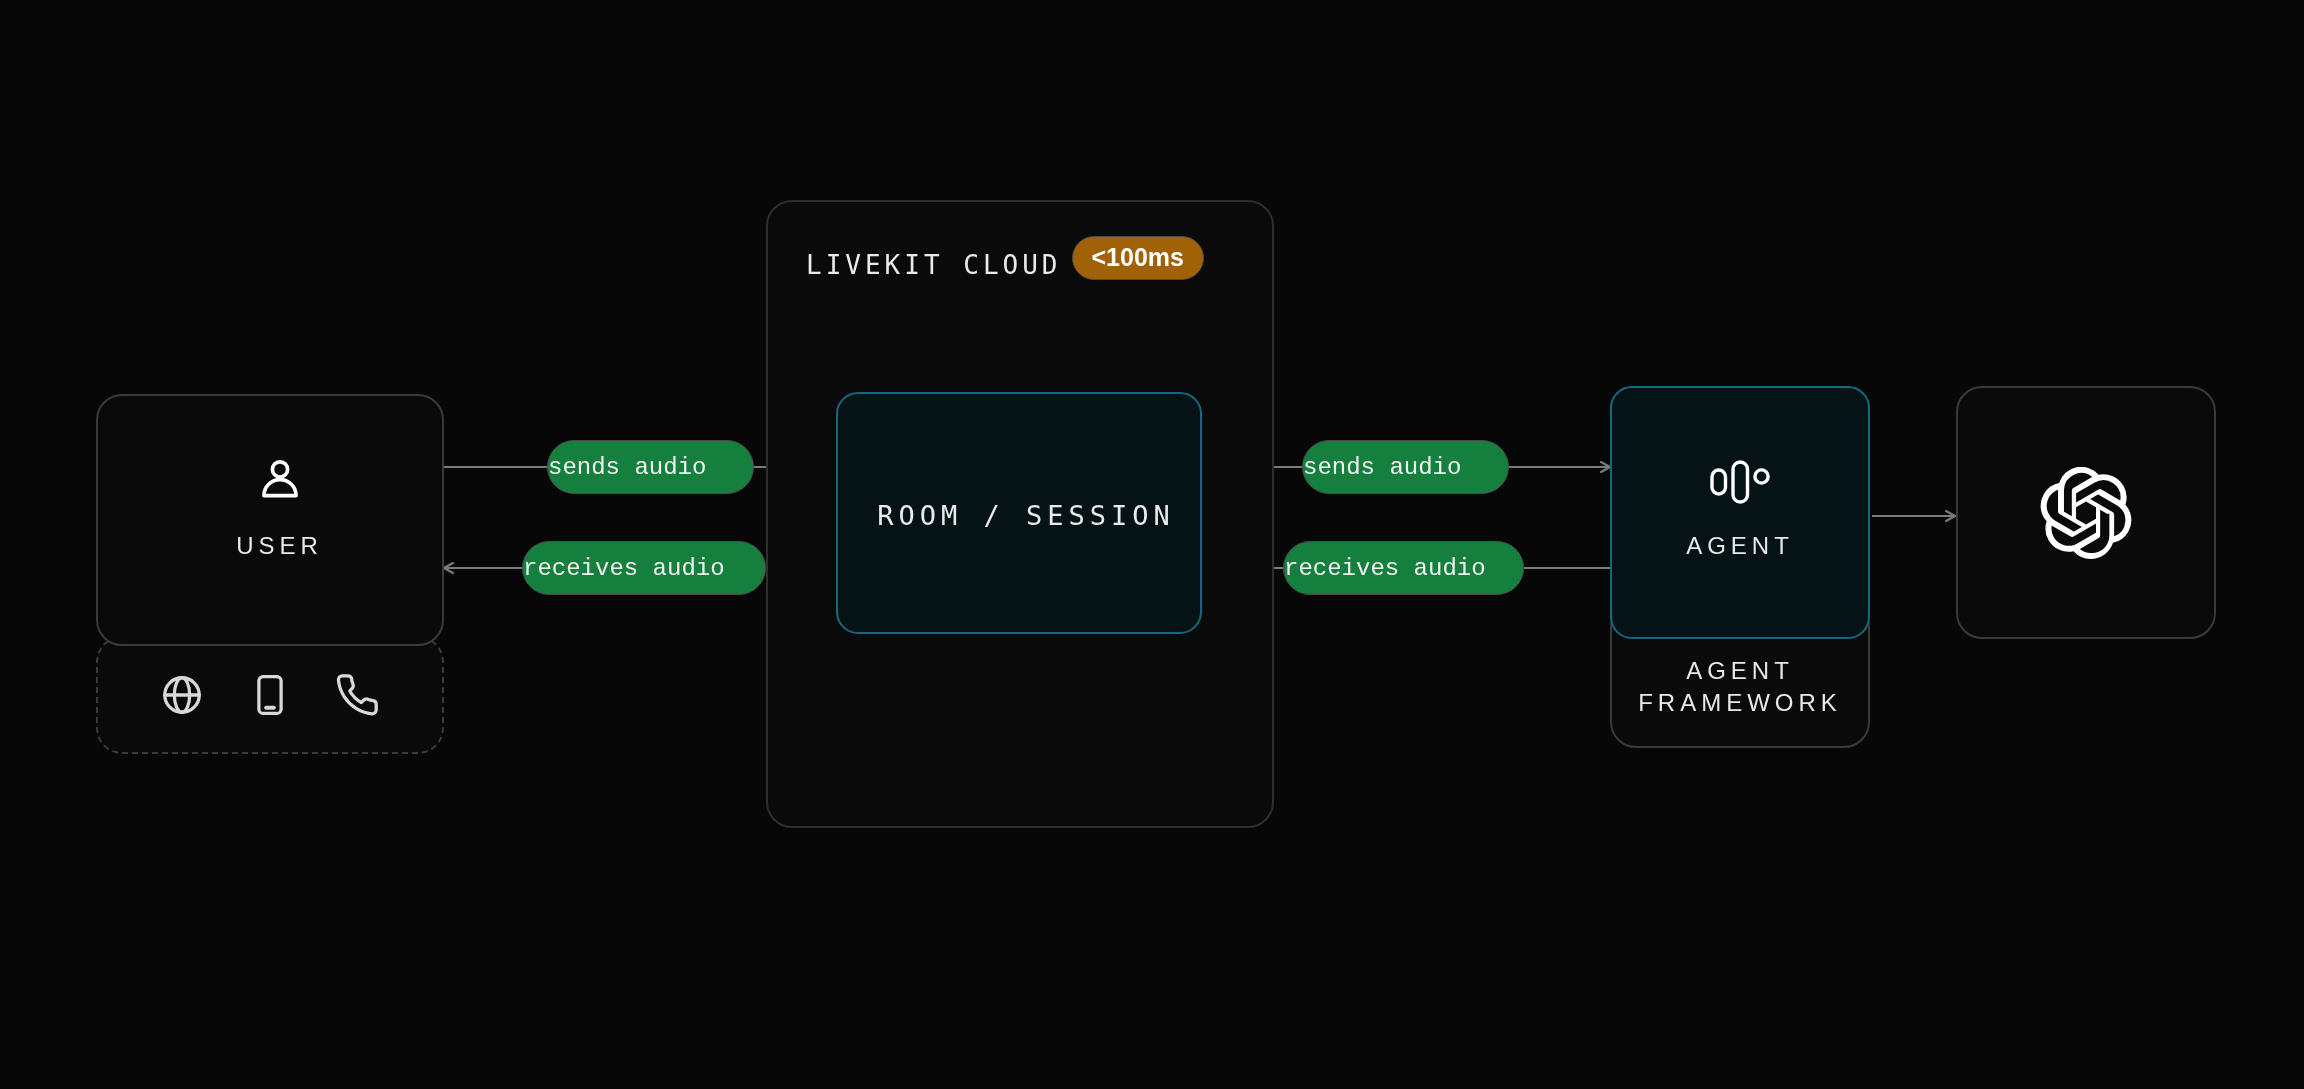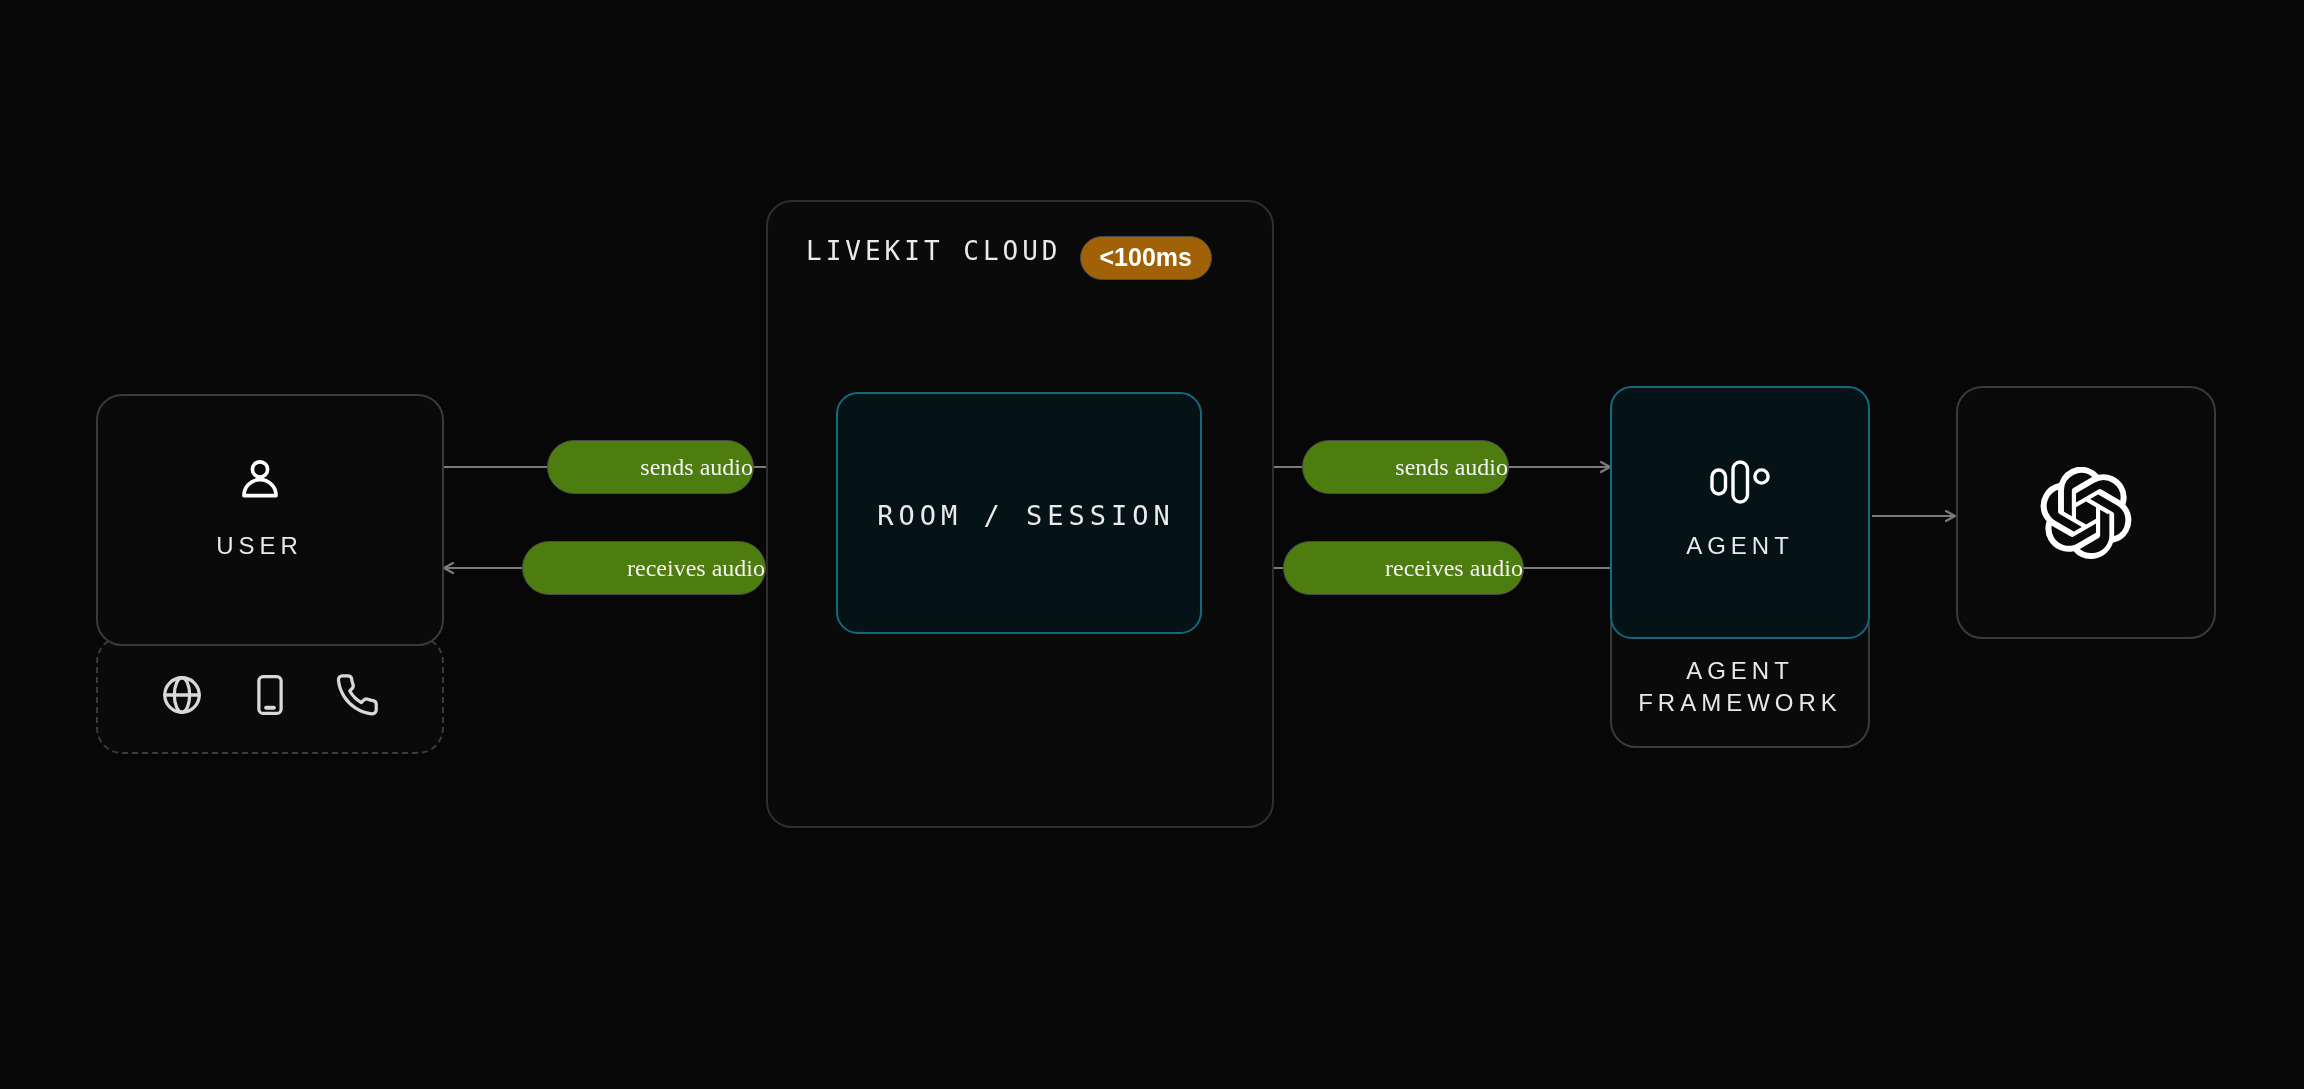--- a/index.html
+++ b/index.html
@@ -50,27 +50,27 @@
     font-size:24px;
     white-space:nowrap;
     text-align:center;
     line-height:1.35;
   }
   .pill{
     position:absolute;
     box-sizing:border-box;
     border:1.5px solid #4a4a4a;
     border-radius:999px;
-    background:#4d7c0f;
+    background:#15803d;
     color:#f2f2f2;
-    font-family:Liberation Serif, serif;
+    font-family:Liberation Mono, monospace;
     font-size:24px;
     display:flex;
     align-items:center;
-    justify-content:flex-end;
+    justify-content:flex-start;
     white-space:nowrap;
   }
   .badge{
     box-sizing:border-box;
     border:1.5px solid #4a4a4a;
     border-radius:999px;
     background:#a16207;
     color:#ffffff;
     font-family:"Liberation Sans",sans-serif;
     font-size:25px;
@@ -88,21 +88,21 @@
 
   .icon-row{
     position:absolute;
     display:flex;
     align-items:center;
     justify-content:center;
     gap:42px;
   }
 
   svg{display:block;}
-  .hdr{position:absolute;display:flex;align-items:flex-start;gap:18px;}
+  .hdr{position:absolute;display:flex;align-items:flex-end;gap:10px;}
   #edges{position:absolute;left:0;top:0;width:2304px;height:1089px;pointer-events:none;}
 </style>
 </head>
 <body>
 
 <div id="stage">
 
   <svg id="edges" viewBox="0 0 2304 1089" xmlns="http://www.w3.org/2000/svg">
     <defs>
       <marker id="ah-r" markerWidth="14" markerHeight="14" refX="11" refY="6" orient="auto" markerUnits="userSpaceOnUse">
@@ -156,21 +156,21 @@
     </span>
     <span>
       <svg width="46" height="46" viewBox="0 0 24 24" fill="none" stroke="#d9d9d9" stroke-width="1.7" stroke-linecap="round" stroke-linejoin="round">
         <path d="M21.5 16.9v2.9a2 2 0 0 1-2.2 2 19.6 19.6 0 0 1-8.5-3 19.3 19.3 0 0 1-6-6 19.6 19.6 0 0 1-3-8.6A2 2 0 0 1 3.8 2h2.9a2 2 0 0 1 2 1.7c.1 1 .35 1.9.7 2.8a2 2 0 0 1-.45 2.1L7.7 9.9a16 16 0 0 0 6 6l1.3-1.25a2 2 0 0 1 2.1-.45c.9.35 1.85.6 2.8.7a2 2 0 0 1 1.6 2z"></path>
       </svg>
     </span>
   </div>
 
   <div class="box solid-box" style="left:96px;top:394px;width:348px;height:252px;"></div>
 
-  <div class="centerwrap" style="left:80px;top:454px;width:359px;">
+  <div class="centerwrap" style="left:100px;top:454px;width:359px;">
     <span>
       <svg width="52" height="52" viewBox="0 0 24 24" fill="none" stroke="#ffffff" stroke-width="1.7" stroke-linecap="round" stroke-linejoin="round">
         <circle cx="12" cy="7.1" r="3.5"></circle>
         <path d="M4.6 19.2a7.4 7.4 0 0 1 14.8 0z"></path>
       </svg>
     </span>
     <span class="sans-caps" style="margin-top:24px;">USER</span>
   </div>
 
   <div class="box cloud-box" style="left:766px;top:200px;width:508px;height:628px;"></div>

